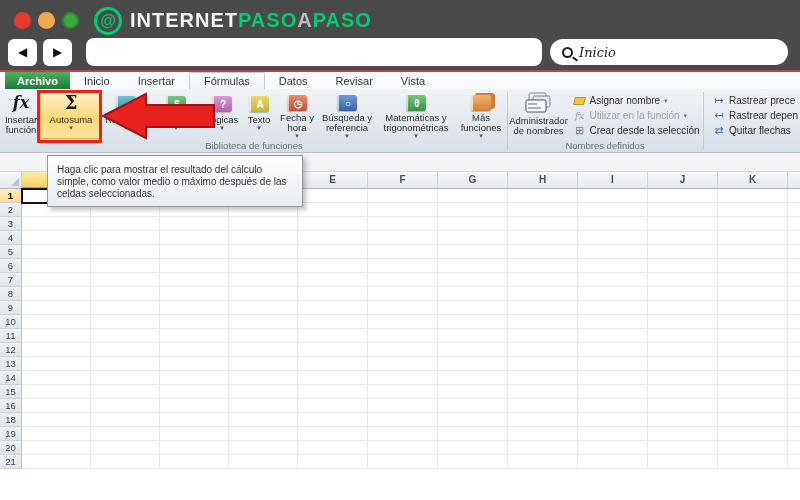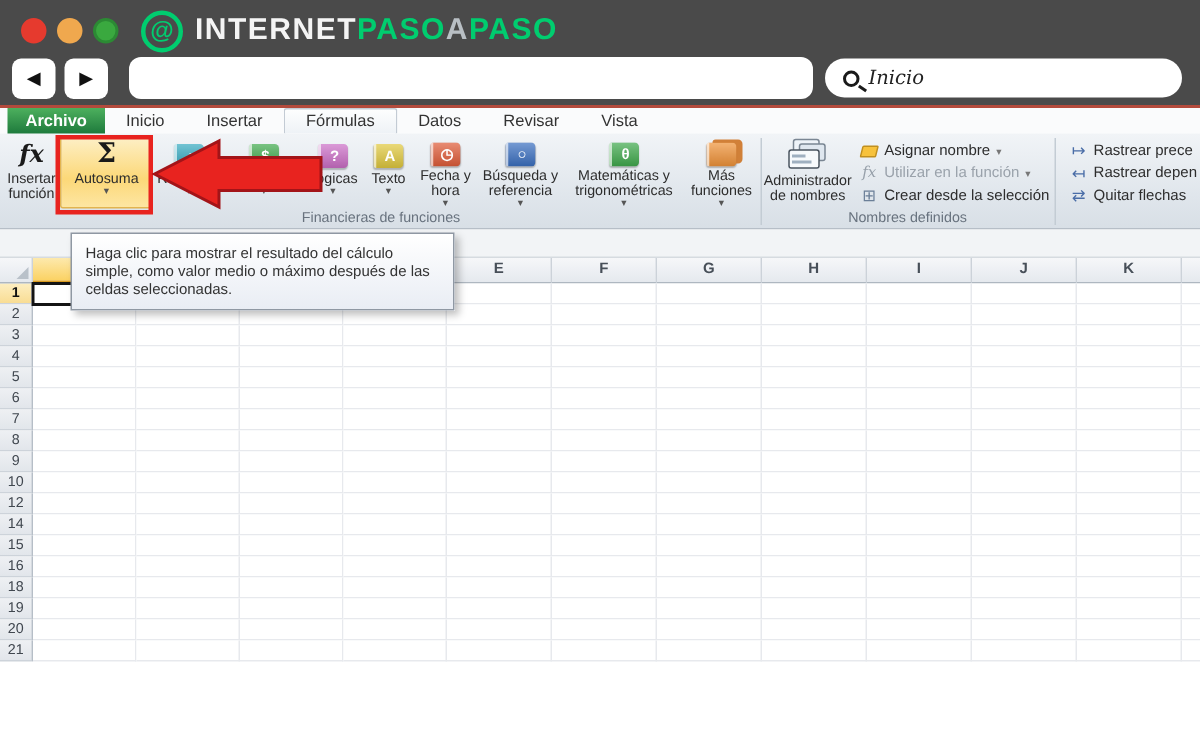--- a/index.html
+++ b/index.html
@@ -195,21 +195,21 @@
           </div>
           <div class="rbtn" style="width: 50px;">
             <div class="ricon">
               <div class="book double" style="background-color: rgb(239, 146, 56);"></div>
             </div>
             <div class="rlabel">Más
 funciones</div>
             <div class="rcaret">▾</div>
           </div>
         </div>
-      <div class="glabel">Financieras de funciones</div>
+      <div class="glabel">Biblioteca de funciones</div>
     </div>
     <div class="rsep"></div>
     <div class="rgroup">
       <div class="rbuttons">
         <div class="bigbtn">
           <svg width="32" height="22" viewBox="0 0 32 22">
             <rect x="6" y="1" width="17" height="11" rx="1.5" fill="#eef3f8" stroke="#7a8693"></rect>
             <rect x="10" y="4" width="17" height="11" rx="1.5" fill="#dfe7ef" stroke="#7a8693"></rect>
             <rect x="3" y="8" width="20" height="12" rx="1.5" fill="#f7fafc" stroke="#4a545f"></rect>
             <rect x="5" y="11" width="9" height="2" fill="#9fb0c0"></rect>
@@ -424,21 +424,51 @@
           <div class="cell" style="width: 70px;"></div>
           <div class="cell" style="width: 70px;"></div>
           <div class="cell" style="width: 70px;"></div>
           <div class="cell" style="width: 70px;"></div>
           <div class="cell" style="width: 70px;"></div>
           <div class="cell" style="width: 70px;"></div>
           <div class="cell" style="width: 70px;"></div>
           <div class="cell" style="width: 14px;"></div>
         </div>
         <div class="grow">
+          <div class="rowh">11</div>
+          <div class="cell" style="width: 69px;"></div>
+          <div class="cell" style="width: 69px;"></div>
+          <div class="cell" style="width: 69px;"></div>
+          <div class="cell" style="width: 69px;"></div>
+          <div class="cell" style="width: 70px;"></div>
+          <div class="cell" style="width: 70px;"></div>
+          <div class="cell" style="width: 70px;"></div>
+          <div class="cell" style="width: 70px;"></div>
+          <div class="cell" style="width: 70px;"></div>
+          <div class="cell" style="width: 70px;"></div>
+          <div class="cell" style="width: 70px;"></div>
+          <div class="cell" style="width: 14px;"></div>
+        </div>
+        <div class="grow">
           <div class="rowh">12</div>
+          <div class="cell" style="width: 69px;"></div>
+          <div class="cell" style="width: 69px;"></div>
+          <div class="cell" style="width: 69px;"></div>
+          <div class="cell" style="width: 69px;"></div>
+          <div class="cell" style="width: 70px;"></div>
+          <div class="cell" style="width: 70px;"></div>
+          <div class="cell" style="width: 70px;"></div>
+          <div class="cell" style="width: 70px;"></div>
+          <div class="cell" style="width: 70px;"></div>
+          <div class="cell" style="width: 70px;"></div>
+          <div class="cell" style="width: 70px;"></div>
+          <div class="cell" style="width: 14px;"></div>
+        </div>
+        <div class="grow">
+          <div class="rowh">13</div>
           <div class="cell" style="width: 69px;"></div>
           <div class="cell" style="width: 69px;"></div>
           <div class="cell" style="width: 69px;"></div>
           <div class="cell" style="width: 69px;"></div>
           <div class="cell" style="width: 70px;"></div>
           <div class="cell" style="width: 70px;"></div>
           <div class="cell" style="width: 70px;"></div>
           <div class="cell" style="width: 70px;"></div>
           <div class="cell" style="width: 70px;"></div>
           <div class="cell" style="width: 70px;"></div>

